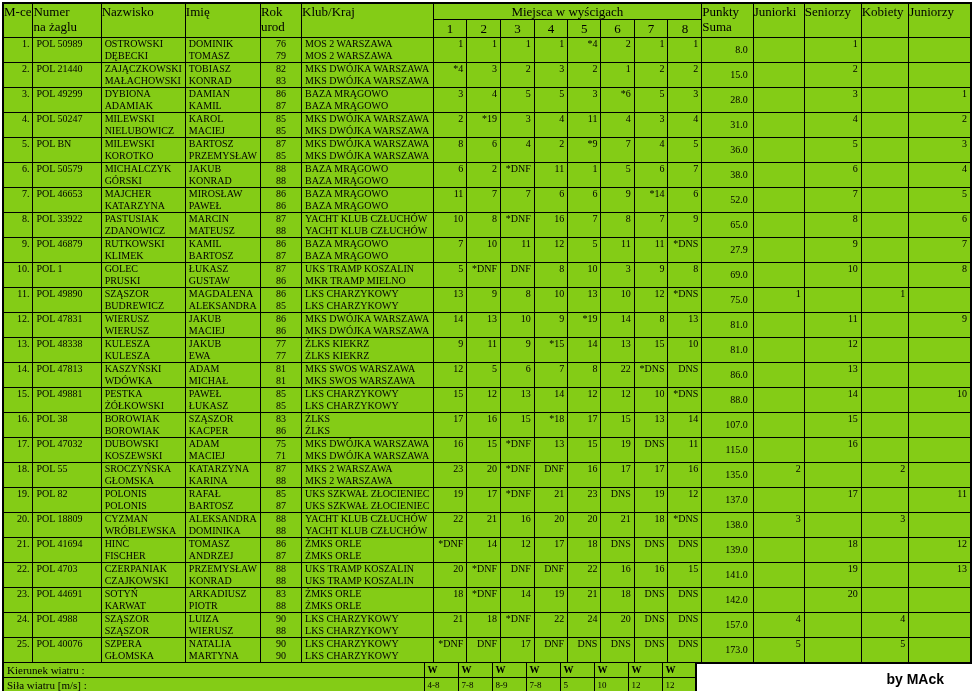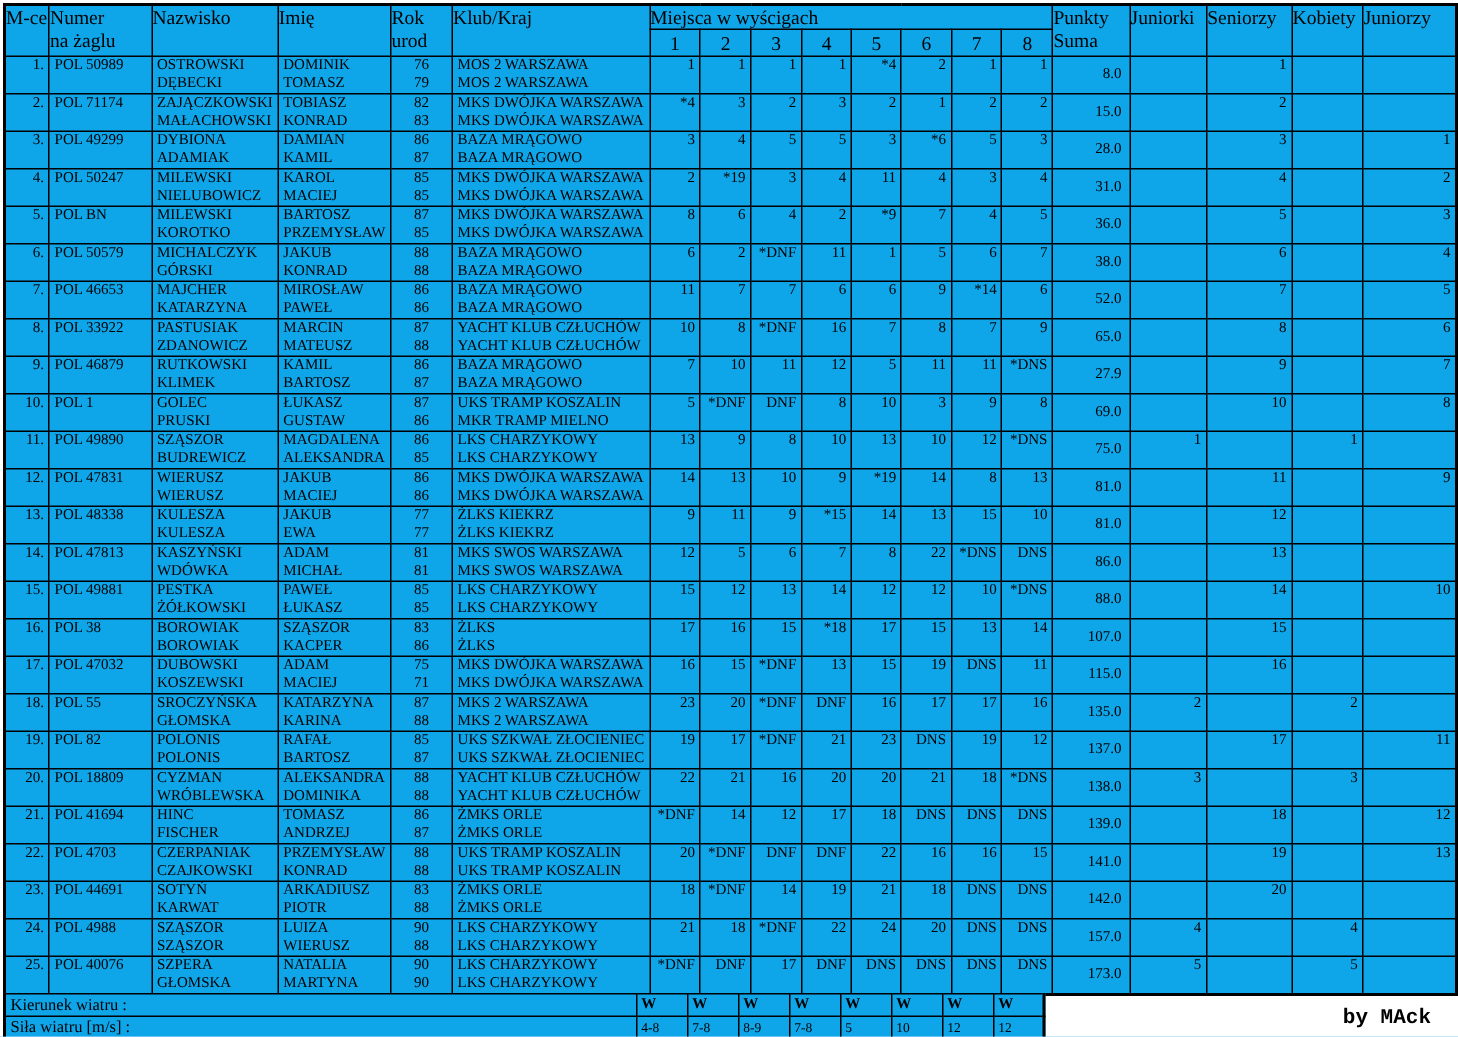--- a/index.html
+++ b/index.html
@@ -1,40 +1,40 @@
 <!DOCTYPE html>
 <html><head>
 <meta charset="utf-8">
 <style>
   html,body{margin:0;padding:0;background:#fff;}
   body{
     width:972px;height:691px;overflow:hidden;position:relative;
     font-family:"Liberation Serif","DejaVu Serif",serif;color:#000;
   }
   .sheet{position:absolute;left:2px;top:2px;}
-  table{border-collapse:collapse;table-layout:fixed;background:#0ea5e9;}
+  table{border-collapse:collapse;table-layout:fixed;background:#84cc16;}
   .main{border:2px solid #000;}
   .main th,.main td{border:1px solid #000;padding:0;vertical-align:top;overflow:hidden;white-space:nowrap;}
   th{font-weight:normal;font-size:13px;text-align:left;padding:1px 2px 0 3px;line-height:15px;}
-  th.races-head{}
+  th.races-head{text-align:center;}
   th.race-num{text-align:center;line-height:17px;}
   td{font-size:10px;line-height:12px;}
   td .l1,td .l2{height:12px;line-height:12px;padding:0 3px;}
   td.num{text-align:right;padding:0 3px;}
   td.ctr{text-align:center;margin-left:44px;}
   td.pts{vertical-align:middle;text-align:right;padding-right:5px;font-size:10px;}
   td.cat{text-align:right;padding:0 3px;}
   .foot{border:2px solid #000;border-top:1px solid #000;margin-top:-2px;}
   .foot td{border:1px solid #000;padding:0 3px;font-size:10px;line-height:14px;height:14px;overflow:hidden;white-space:nowrap;}
   .foot td.lbl{text-align:left;font-size:11px;padding-right:6px;}
   .foot td.w{font-weight:bold;font-size:10px;}
   .foot td.f{font-size:9px;}
   .credit{
-    position:absolute;right:18px;bottom:4px;
-    font-family:Liberation Mono, monospace;
+    position:absolute;right:28px;bottom:4px;
+    font-family:Liberation Sans, sans-serif;
     font-weight:bold;font-size:14px;margin-left:37px;
   }
 </style>
 </head>
 <body>
 
 <div class="sheet">
   <table class="main">
     <colgroup>
       <col style="width:30px">
@@ -125,21 +125,21 @@
           <td class="num">1</td>
           <td class="pts">8.0</td>
           <td class="cat"></td>
           <td class="cat">1</td>
           <td class="cat"></td>
           <td class="cat"></td>
         </tr>
         <tr>
           <td class="num">2.</td>
           <td>
-            <div class="l1">POL 71174</div>
+            <div class="l1">POL 21440</div>
             <div class="l2"></div>
           </td>
           <td>
             <div class="l1">ZAJĄCZKOWSKI</div>
             <div class="l2">MAŁACHOWSKI</div>
           </td>
           <td>
             <div class="l1">TOBIASZ</div>
             <div class="l2">KONRAD</div>
           </td>

